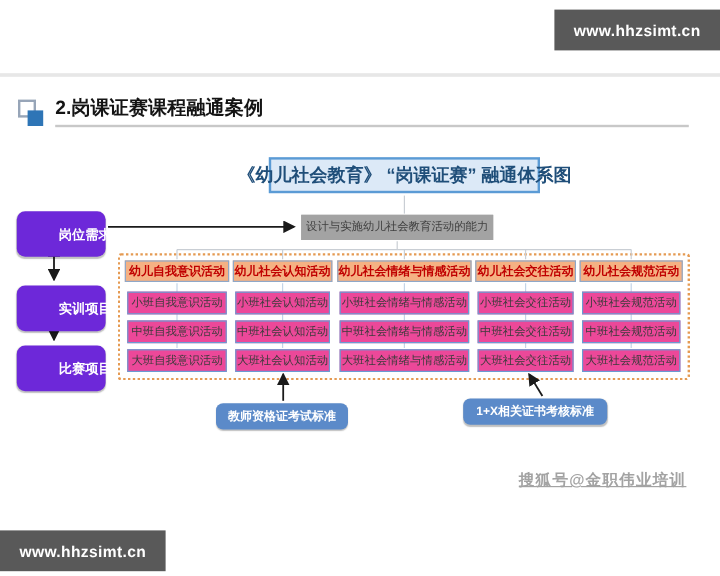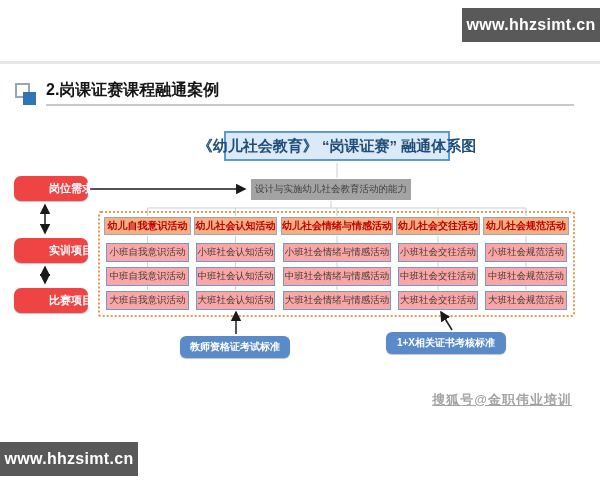--- a/index.html
+++ b/index.html
@@ -7,21 +7,21 @@
   body {
     position:relative;
     background:#ffffff;
     font-family:"Liberation Sans","DejaVu Sans",sans-serif;
     overflow:hidden;
   }
   .abs { position:absolute; }
 
   
   .banner {
-    background:#595959; color:#fff; font-weight:bold; font-size:16px;
+    background:#595959; color:#fff; font-weight:bold; font-size:13px;
     display:flex; align-items:center; justify-content:center;
     letter-spacing:0.3px;
   }
   .banner.top { right:0; top:8px; width:138px; height:34px; }
   .banner.bottom { left:0; top:442px; width:138px; height:34px; }
 
   .divider-band { left:0; top:61px; width:600px; height:3px; background:#E7E7E7; }
 
   
   .title-icon { left:15px; top:83px; width:26px; height:26px; }
@@ -45,42 +45,42 @@
     z-index:3;
   }
   .ability-box {
     left:251px; top:179px; width:160px; height:21px;
     background:#a3a3a3; border:1px solid #A3A3A3;
     color:#404040; font-size:9.5px;
     display:flex; align-items:center; justify-content:center; white-space:nowrap;
     z-index:3;
   }
   .left-box {
-    left:14px; width:74px; height:25px; border-radius:7px;
-    background:#ef4444; color:#fff; font-weight:bold; font-size:11px;
+    left:14px; width:74px; height:38px; border-radius:7px;
+    background:#6d28d9; color:#fff; font-weight:bold; font-size:11px;
     display:flex; align-items:center; justify-content:center;
     box-shadow:0 1px 1px rgba(0,0,0,0.25);
     z-index:3; white-space:nowrap;padding-left:40px;
   }
   .dashed-box {
     left:98px; top:211px; width:477px; height:106px;
     border:2px dotted #E59A52; border-radius:3px;
     z-index:1;
   }
   .col { position:absolute; z-index:3; }
   .col-header {
     position:absolute; left:0; right:0; top:217px; height:18px;
     background:#F5B183; border:1px solid #8FA8C8;
     color:#C00000; font-weight:bold; font-size:10px;
     display:flex; align-items:center; justify-content:center; white-space:nowrap;
     z-index:3;
   }
   .col-item {
     position:absolute; left:2px; right:2px; height:19px;
-    background:#fca5a5; border:1px solid #6B9BD2;
+    background:#ec4899; border:1px solid #6B9BD2;
     color:#3B3B3B; font-size:9.5px;
     display:flex; align-items:center; justify-content:center; white-space:nowrap;
     z-index:3;
   }
   .row1 { top:243px; } .row2 { top:267px; } .row3 { top:291px; }
 
   .standard-box {
     height:22px; border-radius:6px;
     background:#5B8AC9; color:#fff; font-weight:bold; font-size:10px;
     display:flex; align-items:center; justify-content:center;

